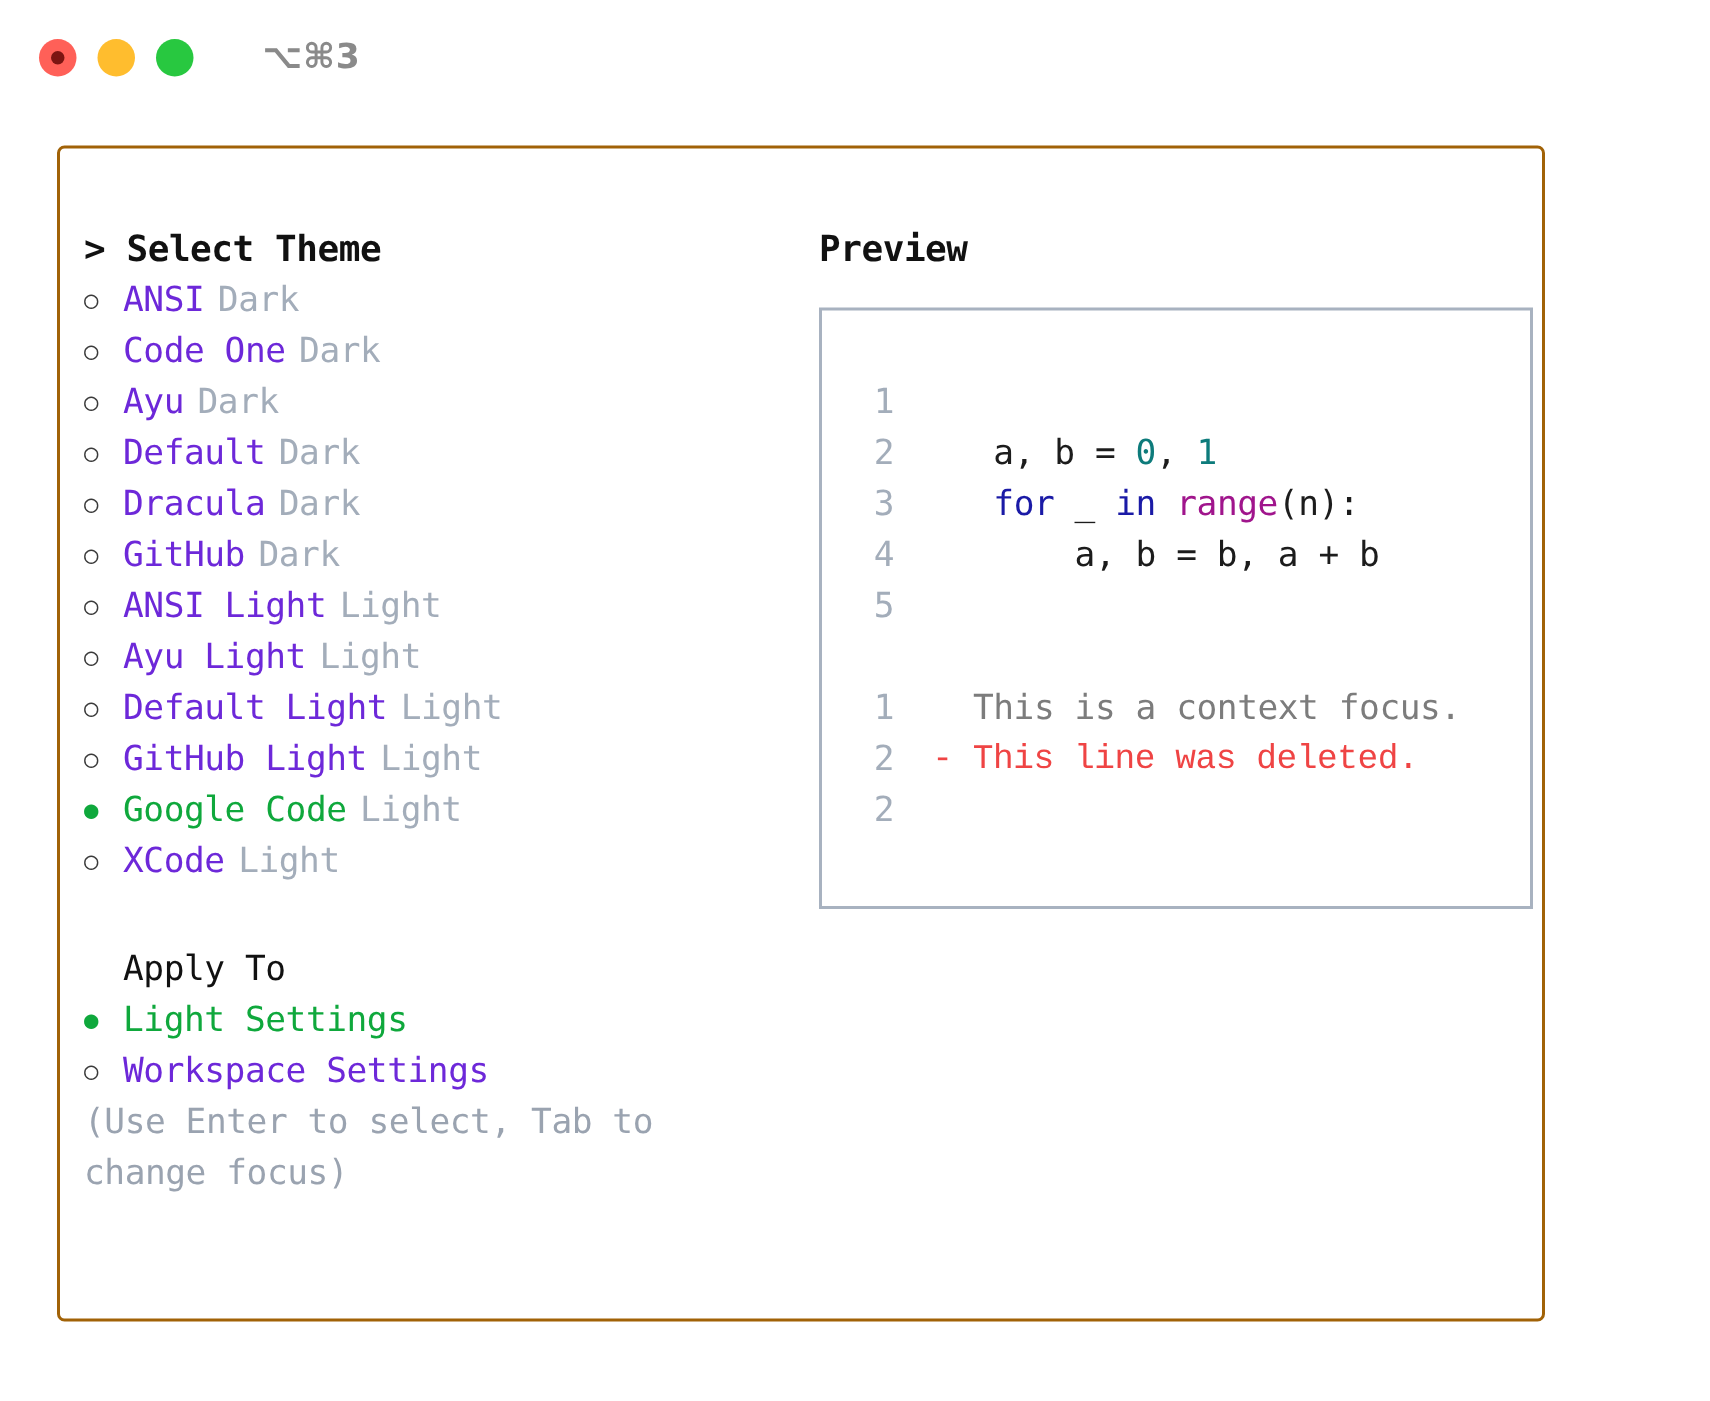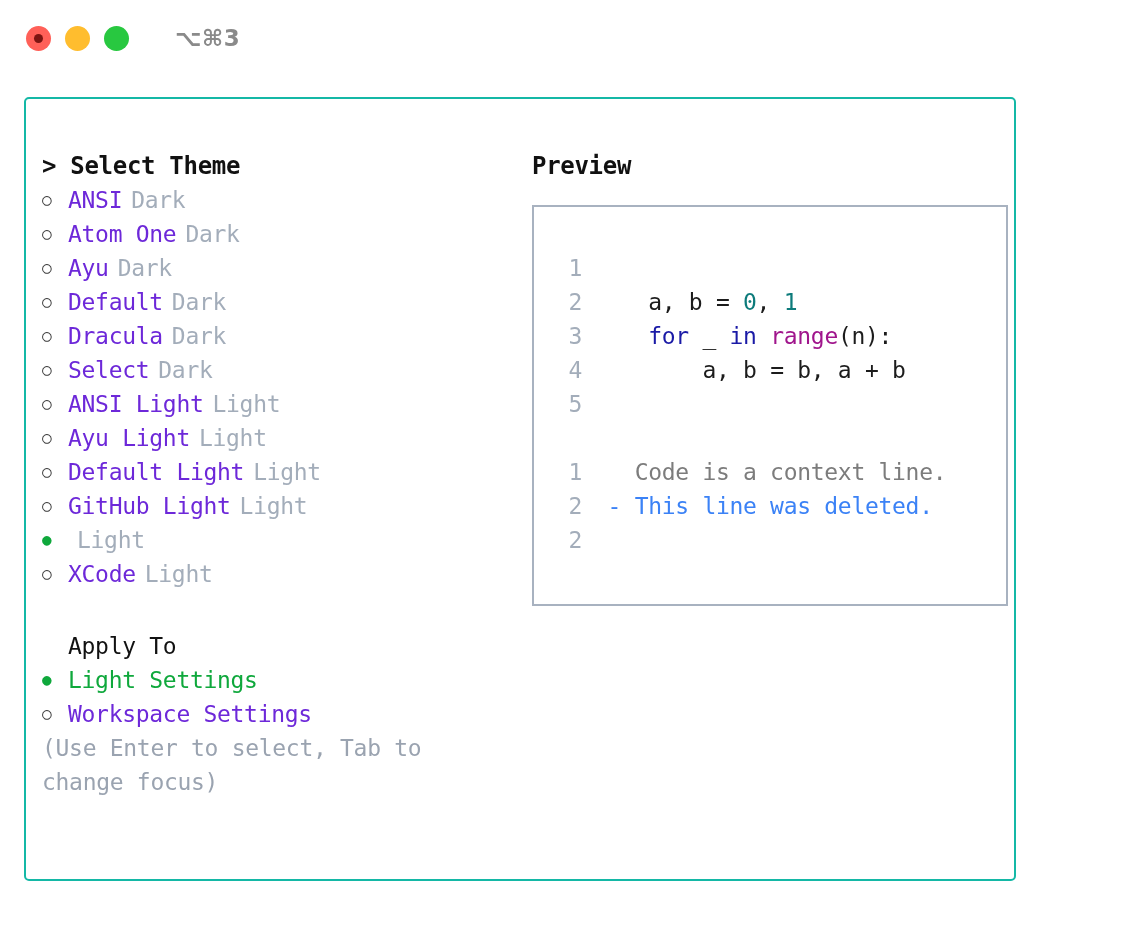--- a/index.html
+++ b/index.html
@@ -55,23 +55,23 @@
     font-family: "DejaVu Sans", sans-serif;
     font-size: 23px;
     font-weight: 700;
     letter-spacing: 0.5px;
     color: #8a8a8a;
   }
 
   
   #panel {
     position: absolute;
-    left: 24px;  top: 97px;
+    left: 38px;  top: 97px;
     width: 992px; height: 784px;
-    border: 2px solid #14b8a6;
+    border: 2px solid #a16207;
     border-radius: 5px;
     background: #ffffff;
   }
 
   
   #theme-column {
     position: absolute;
     left: 16px; top: 50px;
     width: 440px;
   }
@@ -163,21 +163,21 @@
   .code-body { color: #1c1c1c; }
 
   .tok-kw   { color: #1a1aa6; }
   .tok-fn   { color: #a0158c; }
   .tok-num  { color: #0d7b7b; }
   .tok-plain{ color: #1c1c1c; }
 
   .blank-line { height: 34px; }
 
   .diff-ctx { color: #7c7c7c; }
-  .diff-del { color: #3b82f6; }
+  .diff-del { color: #ef4444; font-family: Liberation Mono, monospace; }
   .diff-add { color: #11c411; }
 </style>
 </head>
 <body>
 
 <div id="app-window">
 
   <div id="titlebar">
     <div class="traffic-lights">
       <div class="tl-dot tl-red">
@@ -188,30 +188,30 @@
     </div>
     <div id="window-shortcut">⌥⌘3</div>
   </div>
 
   <div id="panel">
 
     <div id="theme-column">
       <div class="col-header">&gt; Select Theme</div>
       <div id="theme-list">
           <div class="opt-row"><span class="opt-marker">○</span><span class="opt-label">ANSI</span><span class="opt-variant">Dark</span></div>
-          <div class="opt-row"><span class="opt-marker">○</span><span class="opt-label">Atom One</span><span class="opt-variant">Dark</span></div>
+          <div class="opt-row"><span class="opt-marker">○</span><span class="opt-label">Code One</span><span class="opt-variant">Dark</span></div>
           <div class="opt-row"><span class="opt-marker">○</span><span class="opt-label">Ayu</span><span class="opt-variant">Dark</span></div>
           <div class="opt-row"><span class="opt-marker">○</span><span class="opt-label">Default</span><span class="opt-variant">Dark</span></div>
           <div class="opt-row"><span class="opt-marker">○</span><span class="opt-label">Dracula</span><span class="opt-variant">Dark</span></div>
-          <div class="opt-row"><span class="opt-marker">○</span><span class="opt-label">Select</span><span class="opt-variant">Dark</span></div>
+          <div class="opt-row"><span class="opt-marker">○</span><span class="opt-label">GitHub</span><span class="opt-variant">Dark</span></div>
           <div class="opt-row"><span class="opt-marker">○</span><span class="opt-label">ANSI Light</span><span class="opt-variant">Light</span></div>
           <div class="opt-row"><span class="opt-marker">○</span><span class="opt-label">Ayu Light</span><span class="opt-variant">Light</span></div>
           <div class="opt-row"><span class="opt-marker">○</span><span class="opt-label">Default Light</span><span class="opt-variant">Light</span></div>
           <div class="opt-row"><span class="opt-marker">○</span><span class="opt-label">GitHub Light</span><span class="opt-variant">Light</span></div>
-          <div class="opt-row"><span class="opt-marker sel">●</span><span class="opt-variant">Light</span></div>
+          <div class="opt-row"><span class="opt-marker sel">●</span><span class="opt-label sel">Google Code</span><span class="opt-variant">Light</span></div>
           <div class="opt-row"><span class="opt-marker">○</span><span class="opt-label">XCode</span><span class="opt-variant">Light</span></div>
         </div>
 
       <div class="section-gap"></div>
 
       <div class="section-header">Apply To</div>
       <div id="apply-list">
           <div class="opt-row"><span class="opt-marker sel">●</span><span class="opt-label sel">Light Settings</span></div>
           <div class="opt-row"><span class="opt-marker">○</span><span class="opt-label">Workspace Settings</span></div>
         </div>
@@ -224,21 +224,21 @@
       <div id="preview-box">
         <div id="code-block">
             <div class="code-line"><span class="ln">1</span></div>
             <div class="code-line"><span class="ln">2</span><span class="code-body"><span class="tok-plain">    </span><span class="tok-plain">a, b = </span><span class="tok-num">0</span><span class="tok-plain">, </span><span class="tok-num">1</span></span></div>
             <div class="code-line"><span class="ln">3</span><span class="code-body"><span class="tok-plain">    </span><span class="tok-kw">for</span><span class="tok-plain"> _ </span><span class="tok-kw">in</span><span class="tok-plain"> </span><span class="tok-fn">range</span><span class="tok-plain">(n):</span></span></div>
             <div class="code-line"><span class="ln">4</span><span class="code-body"><span class="tok-plain">        </span><span class="tok-plain">a, b = b, a + b</span></span></div>
             <div class="code-line"><span class="ln">5</span></div>
           </div>
         <div class="blank-line"></div>
         <div id="diff-block">
-            <div class="code-line"><span class="ln">1</span><span class="diff-ctx">   Code is a context line.</span></div>
+            <div class="code-line"><span class="ln">1</span><span class="diff-ctx">   This is a context focus.</span></div>
             <div class="code-line"><span class="ln">2</span><span class="diff-del"> - This line was deleted.</span></div>
             <div class="code-line"><span class="ln">2</span></div>
           </div>
       </div>
     </div>
 
   </div>
 </div>
 
 </body></html>

